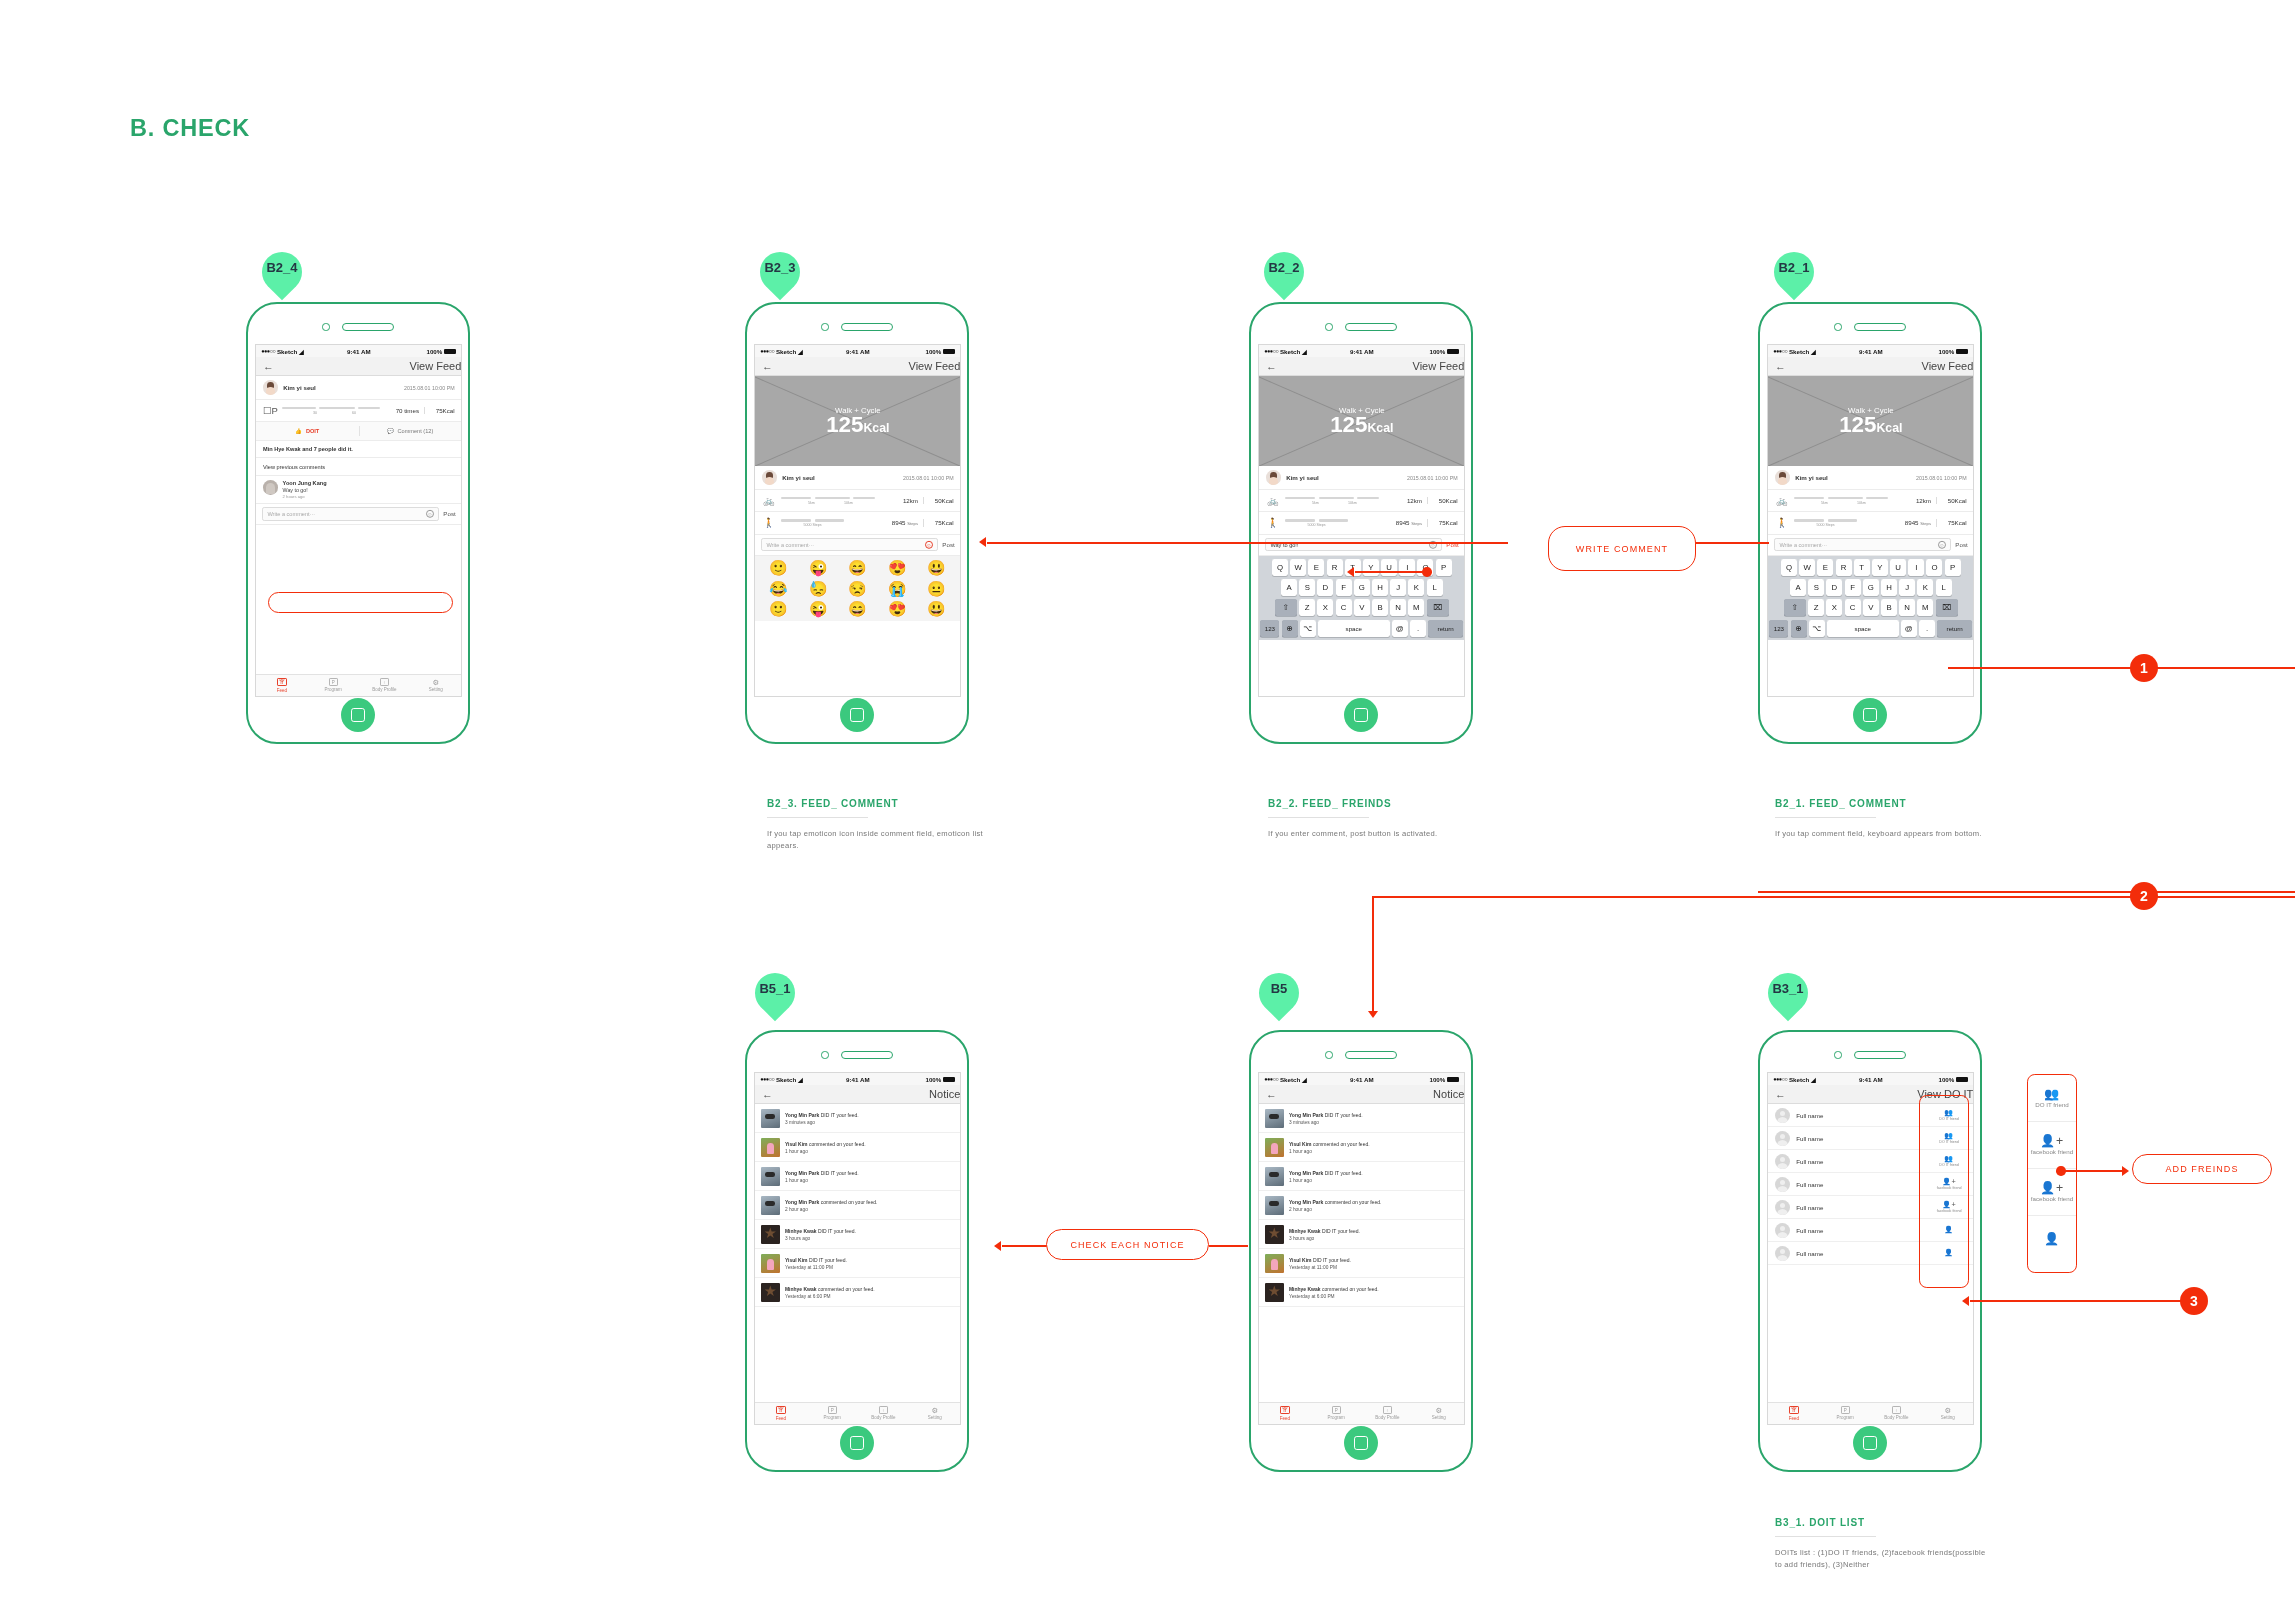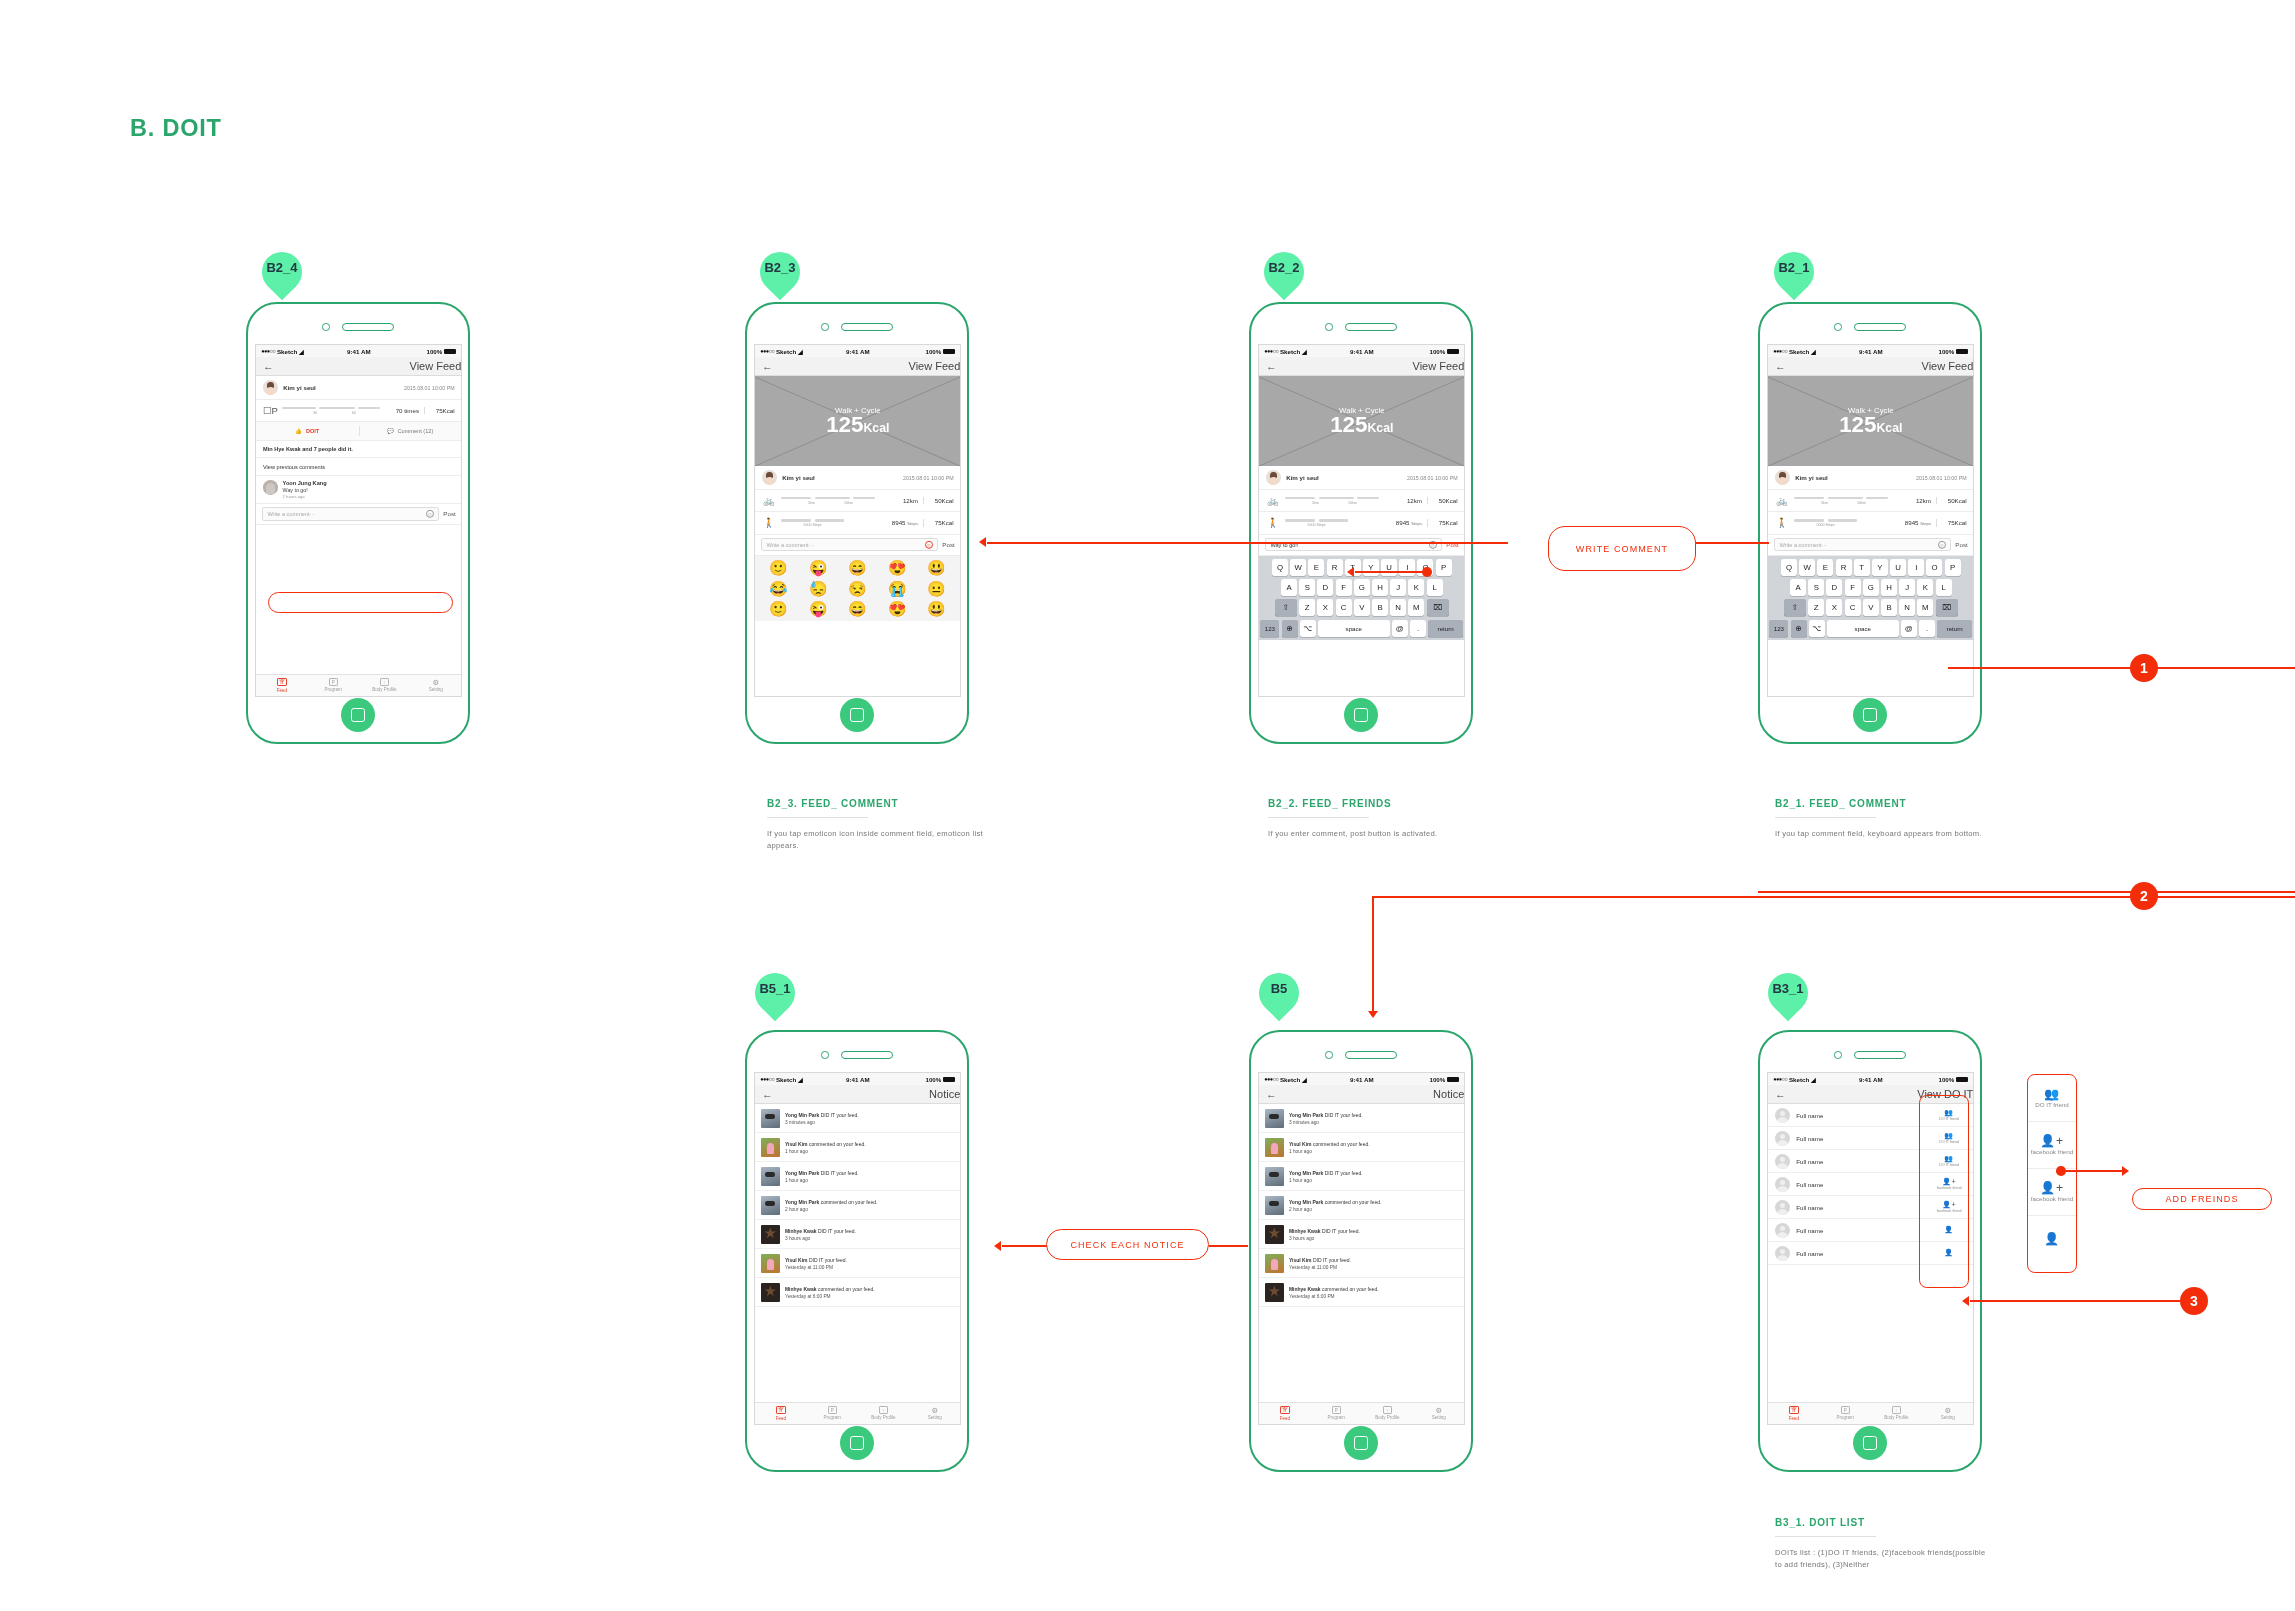--- a/index.html
+++ b/index.html
@@ -297,21 +297,21 @@
   .callout-box .cb-item:last-child { border-bottom: none; }
   .callout-box .cb-ic { font-size: 12.3px; line-height: 12.3px; color: #555; }
   .callout-box .cb-ic.light { color: #c9c9c9; }
   .callout-box .cb-lab { font-size: 6.2px; color: #888; margin-top: 1.7px; }
 </style>
 </head>
 <body>
 
 <div id="stage">
 
-  <div class="section-title">B. DOIT</div>
+  <div class="section-title">B. CHECK</div>
 
   <div class="pin" style="left:262px; top:252px;">
     <div class="bulb"></div>
     <div class="pin-label">B2_4</div>
   </div>
 
   <div class="phone" style="left:246px; top:302px;">
     <div class="speaker-row">
       <div class="cam"></div>
       <div class="spk"></div>
@@ -1108,21 +1108,21 @@
     </div>
     <div class="cb-item">
       <div class="cb-ic light">👤</div>
       <div class="cb-lab"></div>
     </div>
   </div>
 
   <div class="rdot" style="left:2056px; top:1166px;"></div>
   <div class="rline" style="left:2060px; top:1170px; width:62px; height:1.7px;"></div>
   <div class="rarrow right" style="left:2122px; top:1166px;"></div>
-  <div class="rpill" style="left:2132px; top:1188px; width:140px; height:22px;">ADD FREINDS</div>
+  <div class="rpill" style="left:2132px; top:1154px; width:140px; height:30px;">ADD FREINDS</div>
 
   <div class="rline" style="left:1970px; top:1300px; width:224px; height:1.7px;"></div>
   <div class="rarrow left" style="left:1962px; top:1296px;"></div>
   <div class="rnum" style="left:2180px; top:1287px;">3</div>
 
 
   <div class="caption" style="left:767px; top:798px;">
     <div class="cap-title">B2_3. FEED_ COMMENT</div>
     <div class="cap-rule"></div>
     <div class="cap-body">If you tap emoticon icon inside comment field, emoticon list appears.</div>

